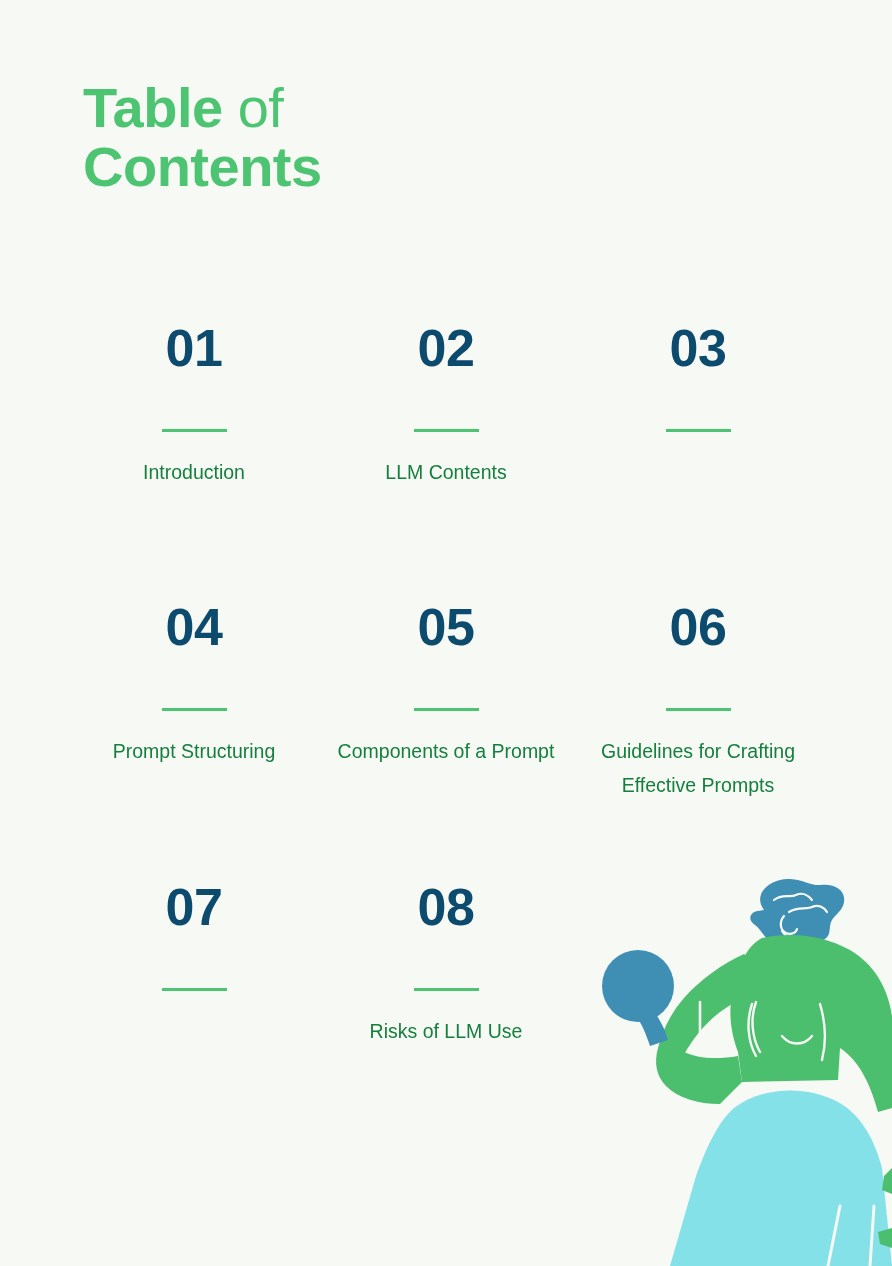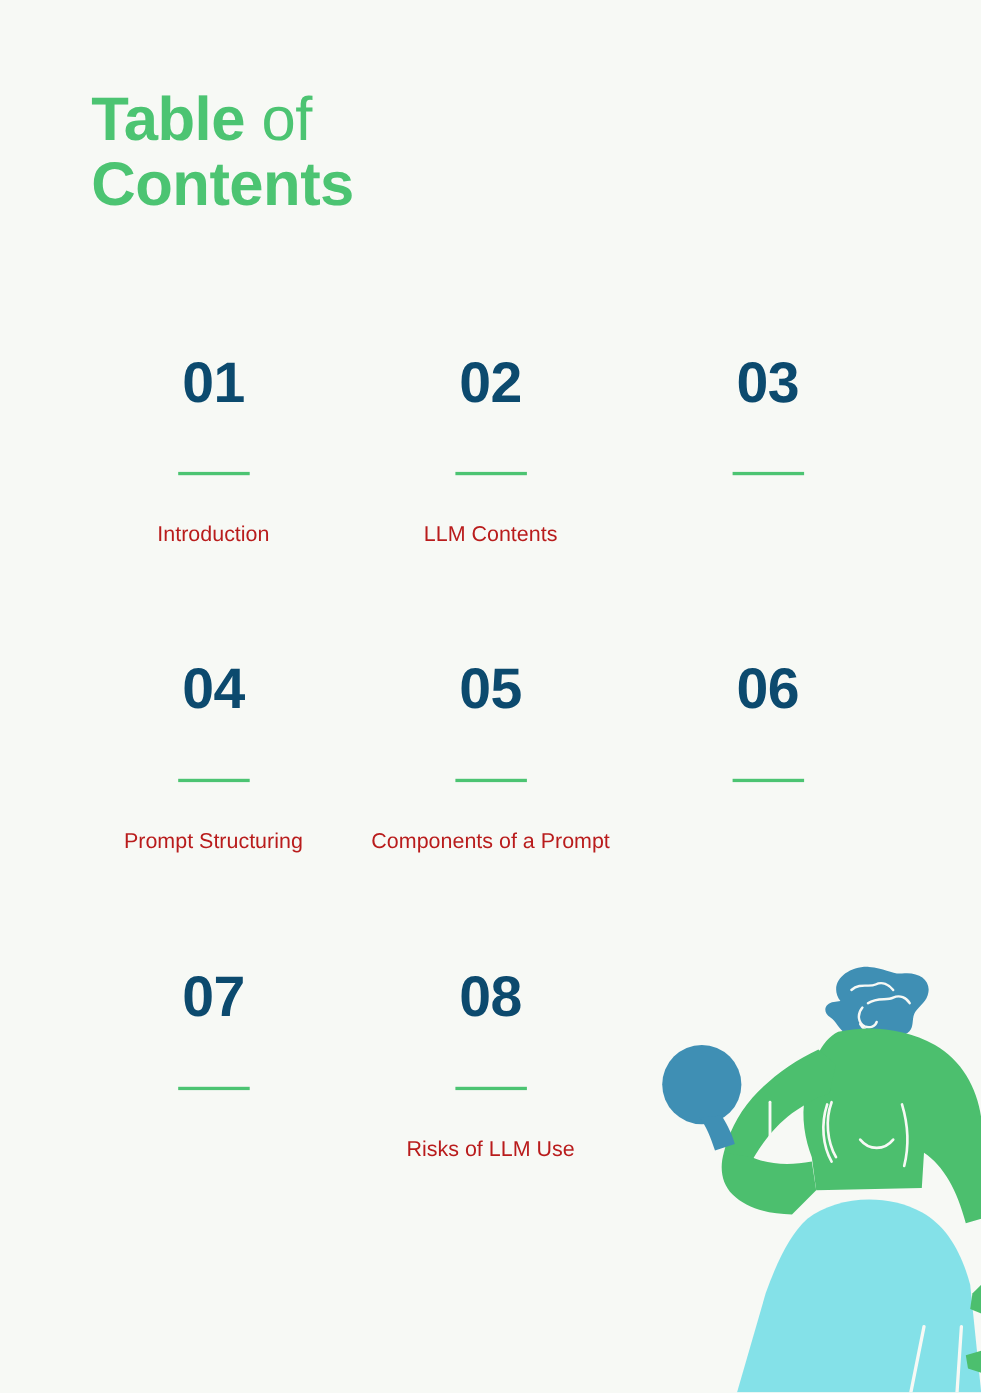--- a/index.html
+++ b/index.html
@@ -77,24 +77,24 @@
 
   .toc-rule {
     width: 65px;
     height: 3px;
     background: #4cc472;
     margin: 55px auto 0 auto;
     border-radius: 0;
   }
 
   .toc-label {
-    margin-top: 38px;
+    margin-top: 24px;
     font-size: 19.5px;
     font-weight: 400;
-    color: #b91c1c;
+    color: #15803d;
     line-height: 1.72;
     padding: 0 16px;
   }
 
   .toc-item.empty .toc-number,
   .toc-item.empty .toc-rule,
   .toc-item.empty .toc-label {
     visibility: hidden;
   }
 
@@ -145,20 +145,21 @@
 
     <div class="toc-item row2">
       <div class="toc-number">05</div>
       <div class="toc-rule"></div>
       <div class="toc-label">Components of a Prompt</div>
     </div>
 
     <div class="toc-item row2">
       <div class="toc-number">06</div>
       <div class="toc-rule"></div>
+      <div class="toc-label">Guidelines for Crafting Effective Prompts</div>
     </div>
 
     <div class="toc-item row3">
       <div class="toc-number">07</div>
       <div class="toc-rule"></div>
     </div>
 
     <div class="toc-item row3">
       <div class="toc-number">08</div>
       <div class="toc-rule"></div>

